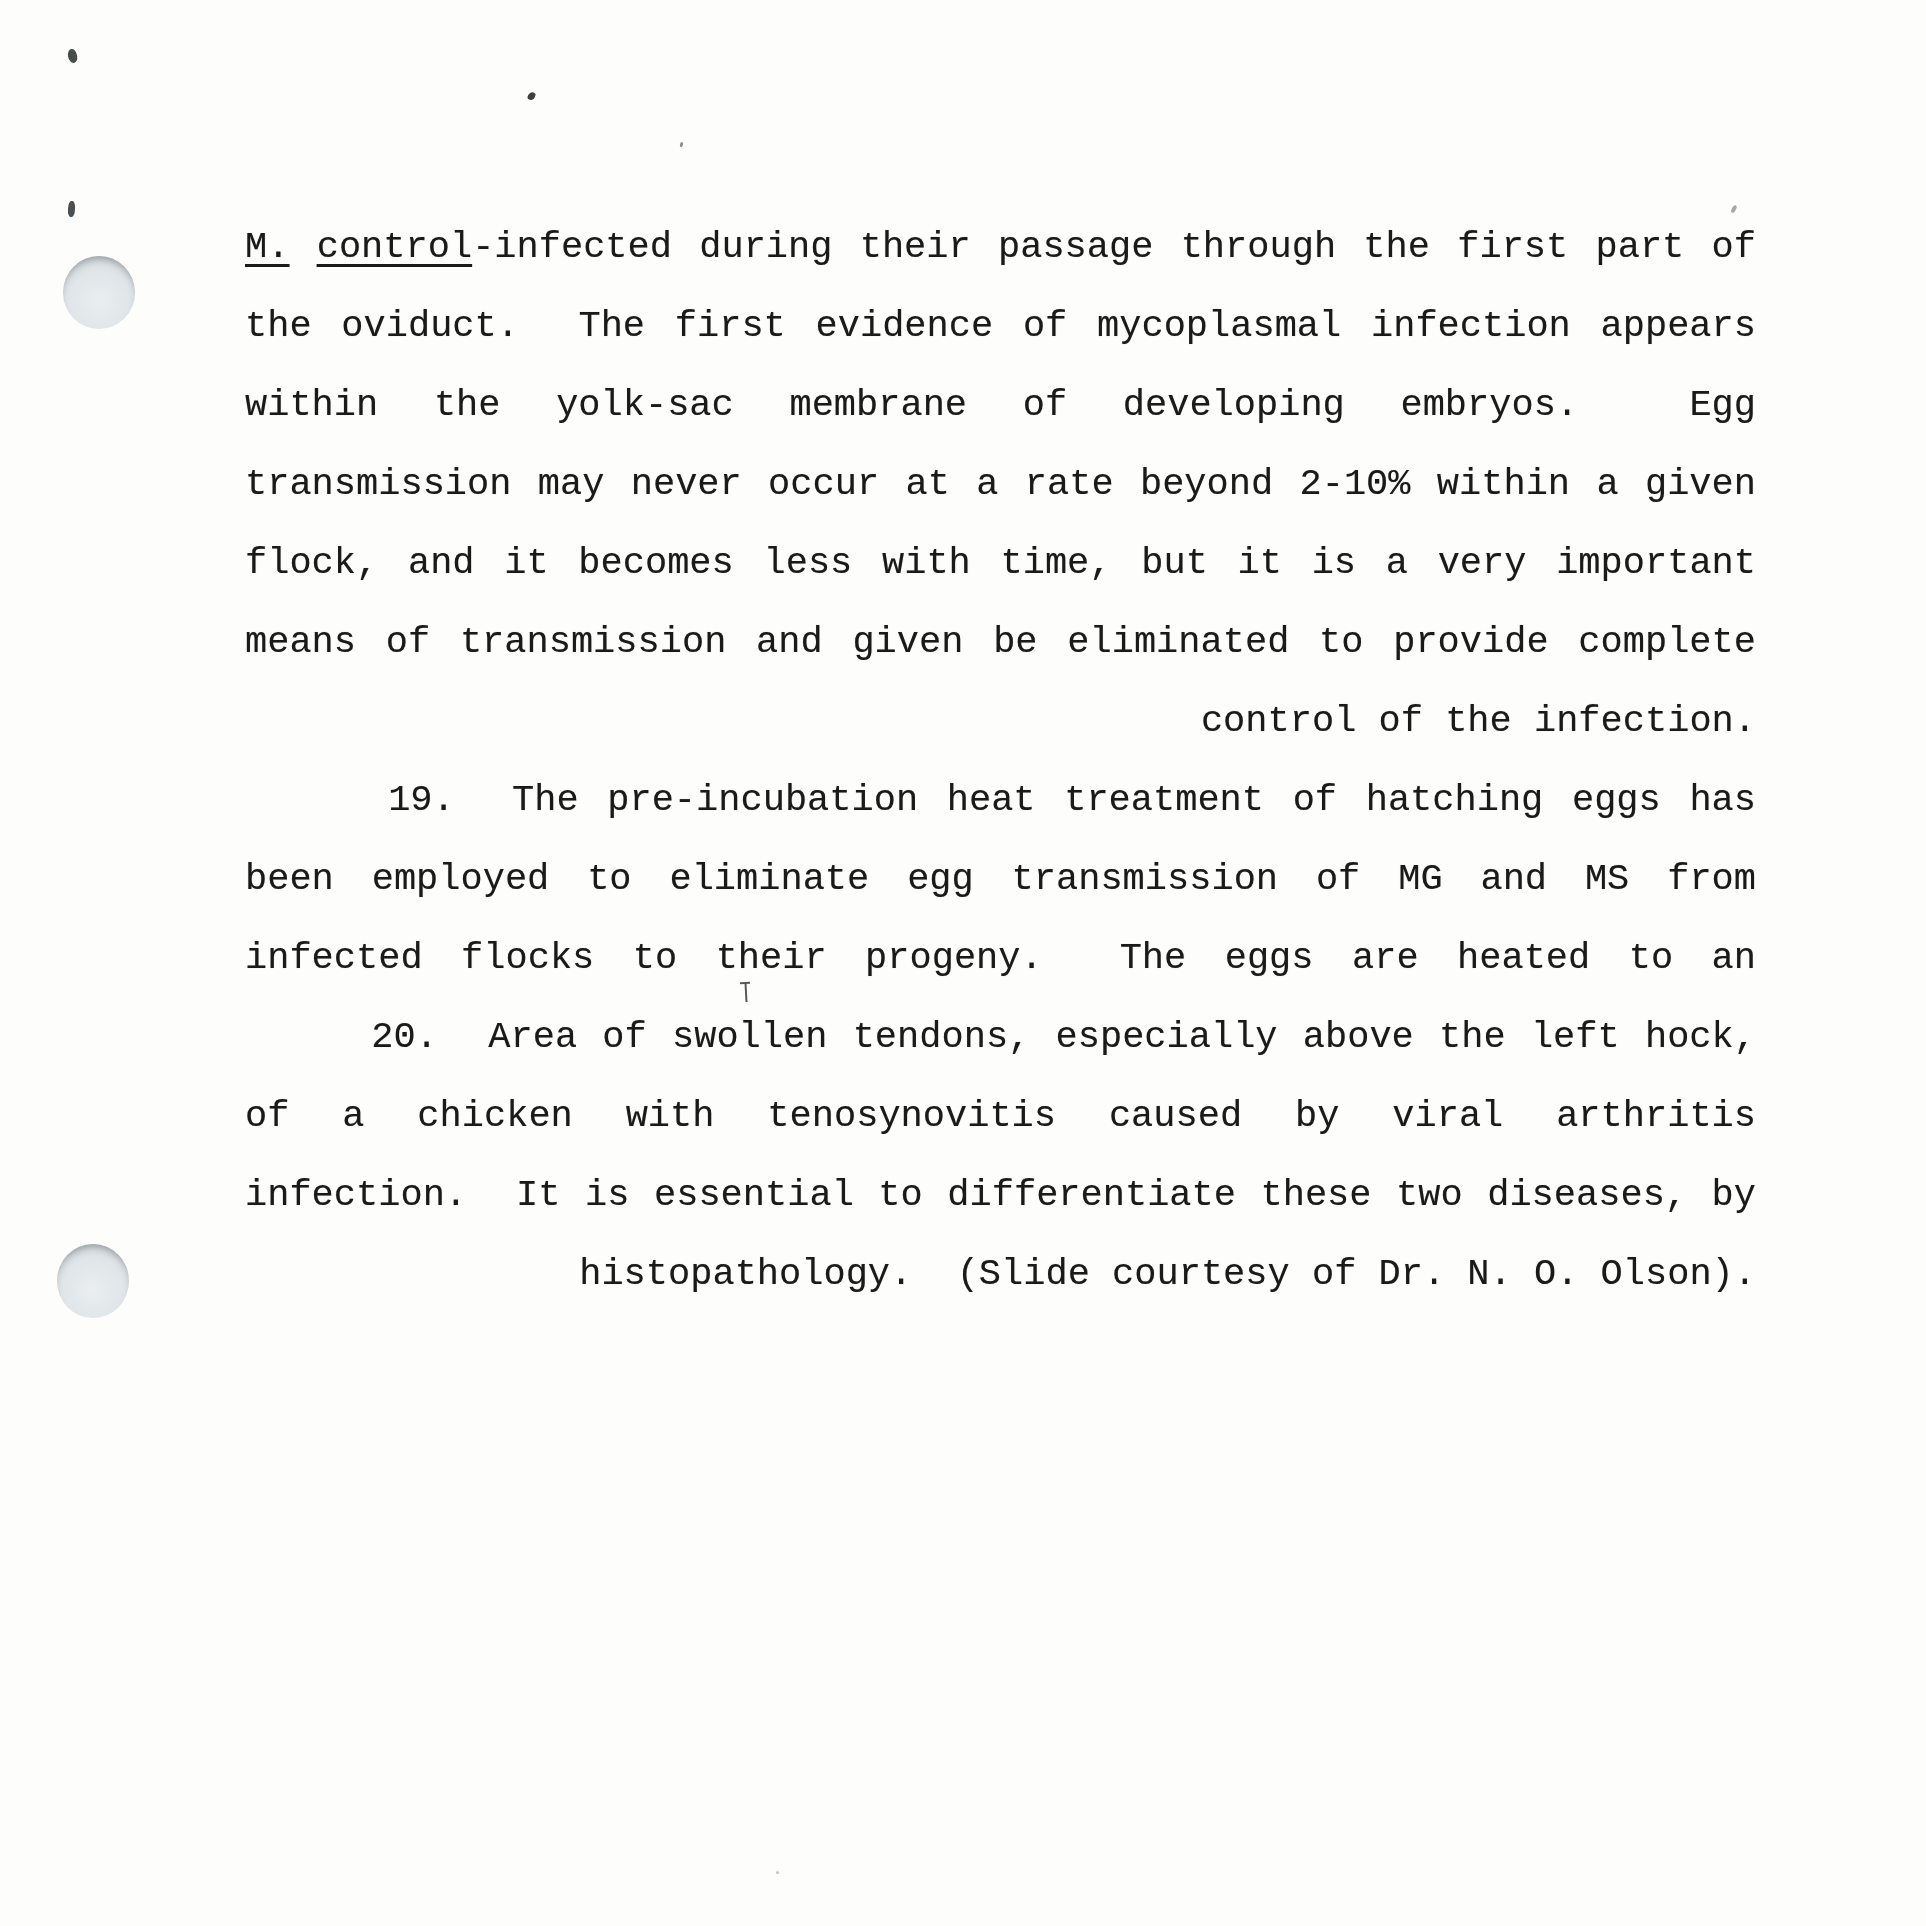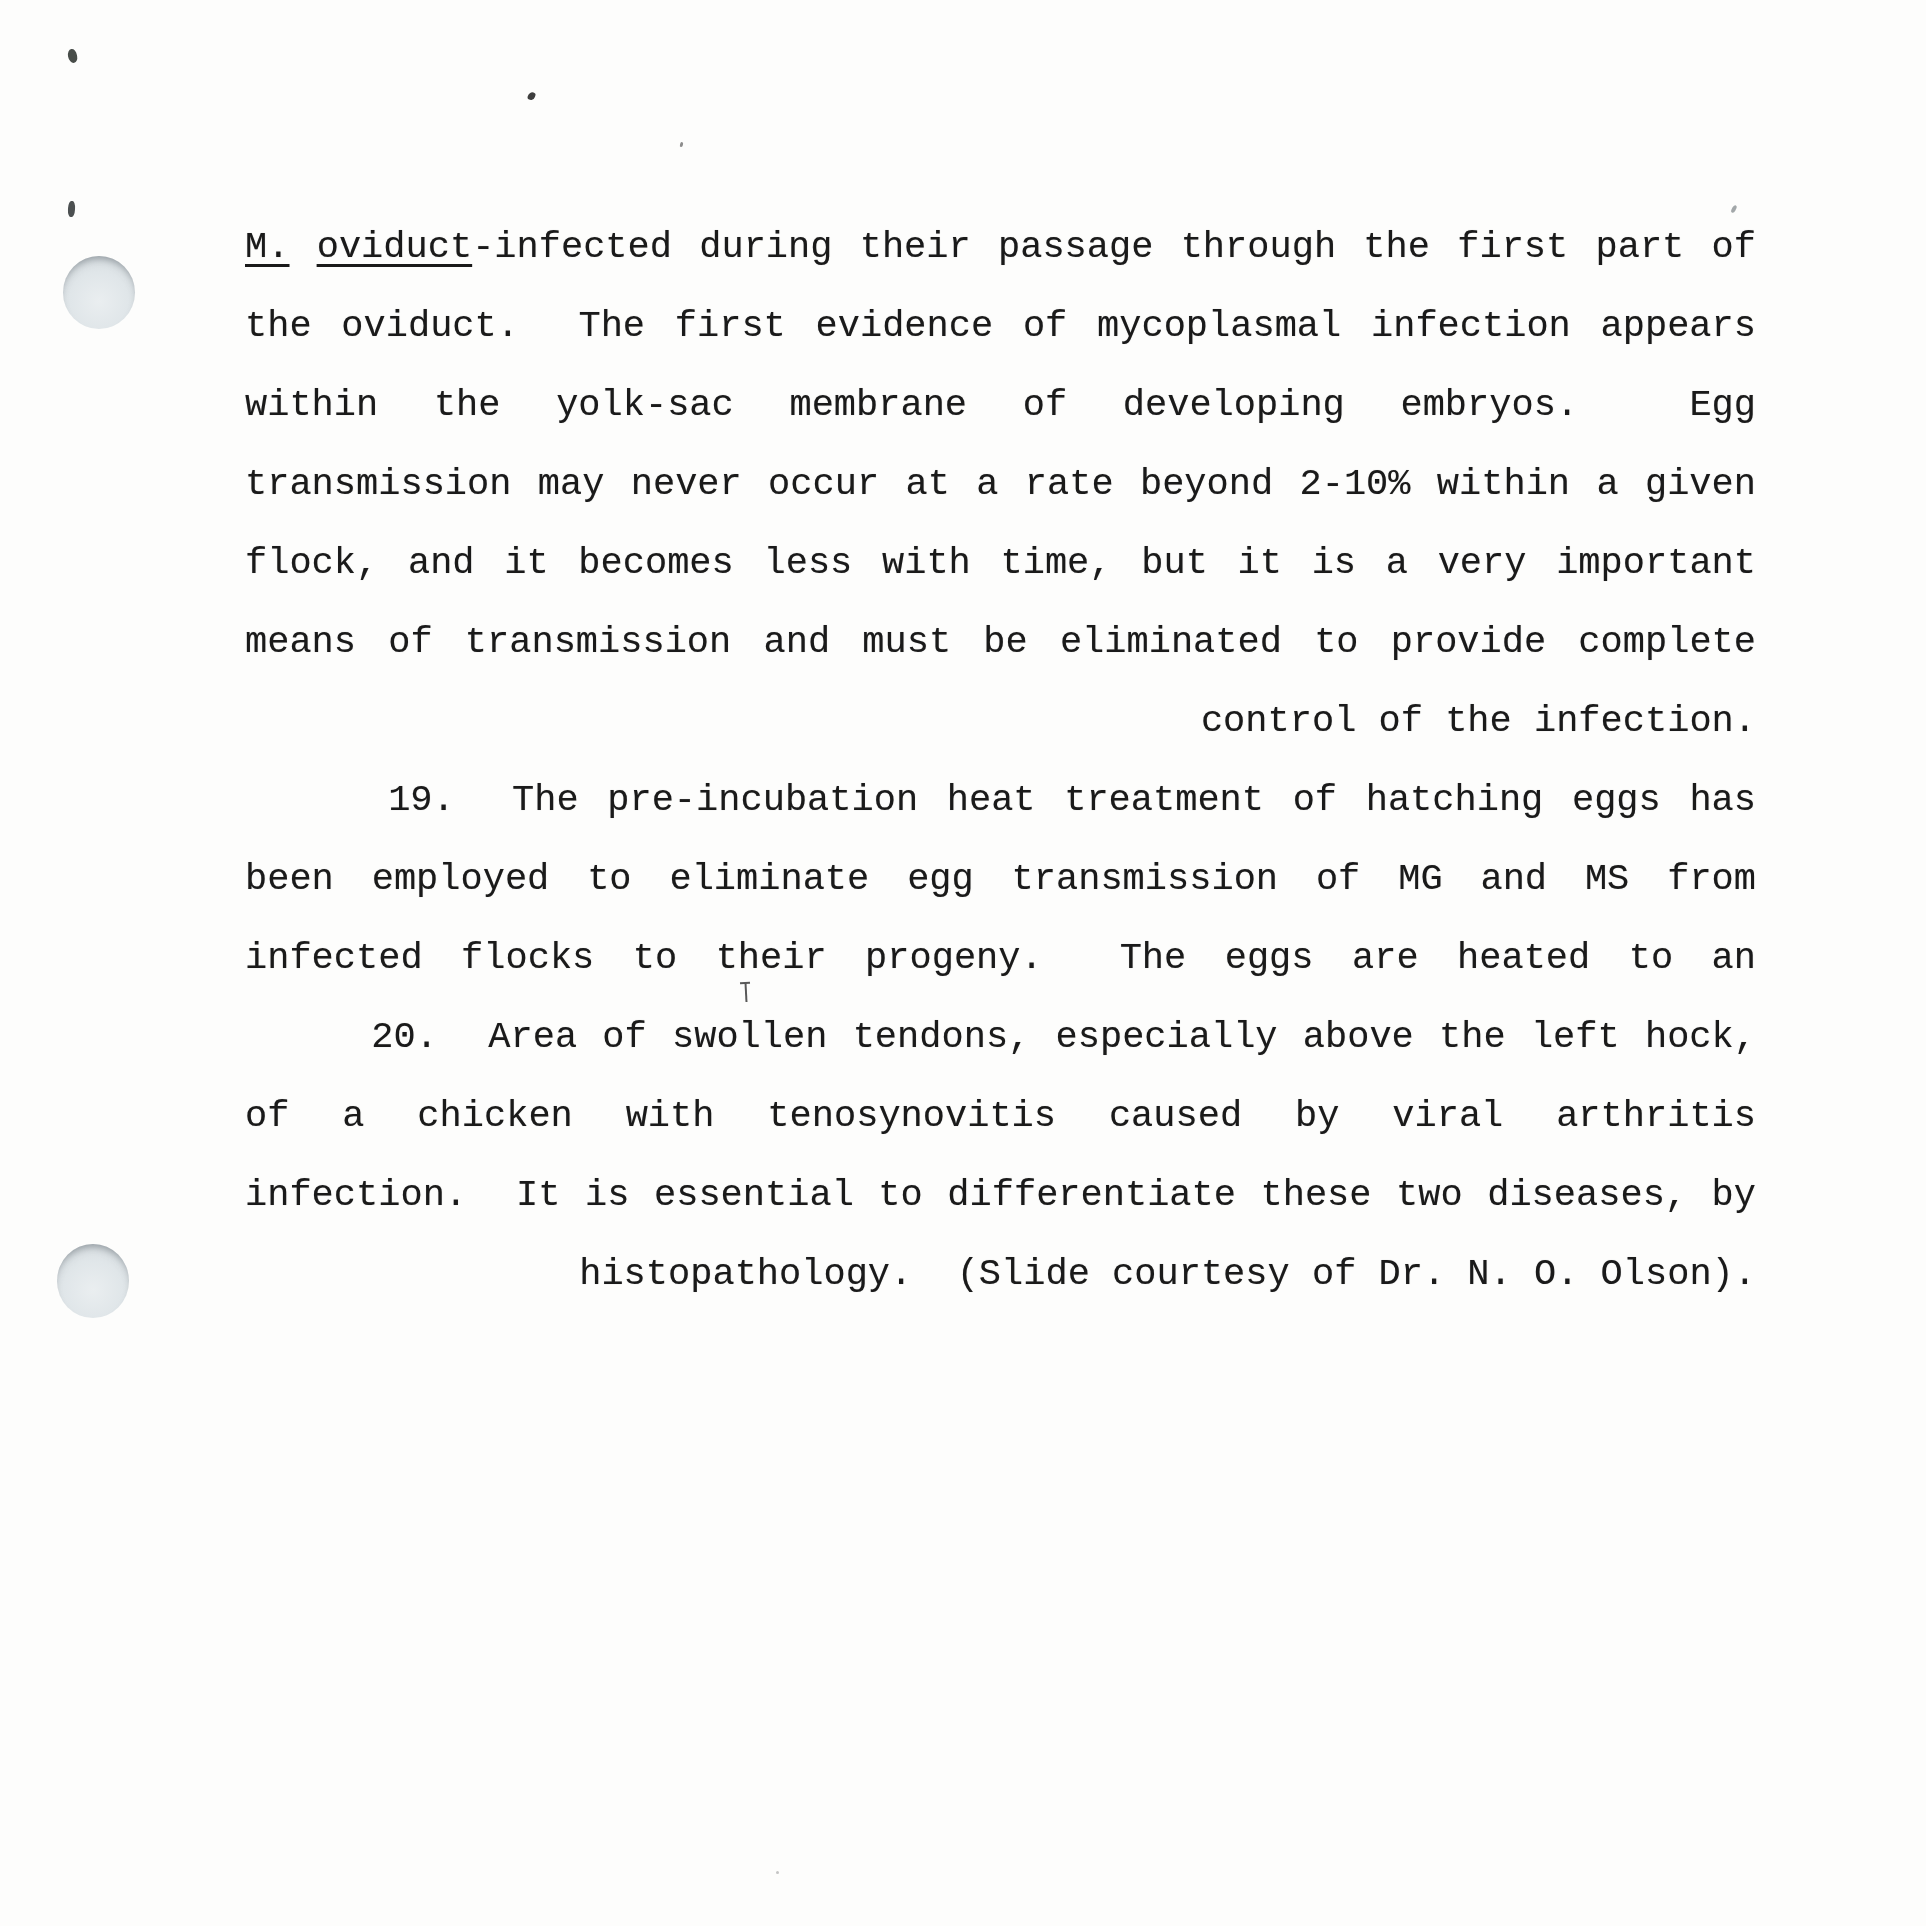--- a/index.html
+++ b/index.html
@@ -51,26 +51,26 @@
   <div class="speck s1"></div>
   <div class="speck s2"></div>
   <div class="speck s3"></div>
   <div class="speck s4"></div>
   <div class="speck s6"></div>
   <div class="speck s7"></div>
   <div class="speck caret-bar"></div>
   <div class="speck caret-stem"></div>
 
   <div class="text-block" id="text-block">
-      <div class="line justify"><span class="u">M.</span><span> </span><span class="u">oviduct</span><span>-infected during their passage through the first part of</span></div>
+      <div class="line justify"><span class="u">M.</span><span> </span><span class="u">control</span><span>-infected during their passage through the first part of</span></div>
       <div class="line justify">the oviduct.&nbsp; The first evidence of mycoplasmal infection appears</div>
       <div class="line justify">within&nbsp; the&nbsp; yolk-sac&nbsp; membrane&nbsp; of&nbsp; developing&nbsp; embryos.&nbsp;&nbsp;&nbsp; Egg</div>
       <div class="line justify">transmission may never occur at a rate beyond 2-10% within a given</div>
       <div class="line justify">flock, and it becomes less with time, but it is a very important</div>
-      <div class="line justify">means of transmission and must be eliminated to provide complete</div>
+      <div class="line justify">means of transmission and given be eliminated to provide complete</div>
       <div class="line left">control of the infection.</div>
       <div class="line justify">&nbsp;&nbsp;&nbsp;&nbsp;&nbsp;19.&nbsp; The pre-incubation heat treatment of hatching eggs has</div>
       <div class="line justify">been employed to eliminate egg transmission of MG and MS from</div>
       <div class="line justify">infected flocks to their progeny.&nbsp; The eggs are heated to an</div>
       <div class="line justify">&nbsp;&nbsp;&nbsp;&nbsp;&nbsp;20.&nbsp; Area of swollen tendons, especially above the left hock,</div>
       <div class="line justify">of a chicken with tenosynovitis caused by viral arthritis</div>
       <div class="line justify">infection.&nbsp; It is essential to differentiate these two diseases, by</div>
       <div class="line left">histopathology.&nbsp; (Slide courtesy of Dr. N. O. Olson).</div>
     </div>
 

